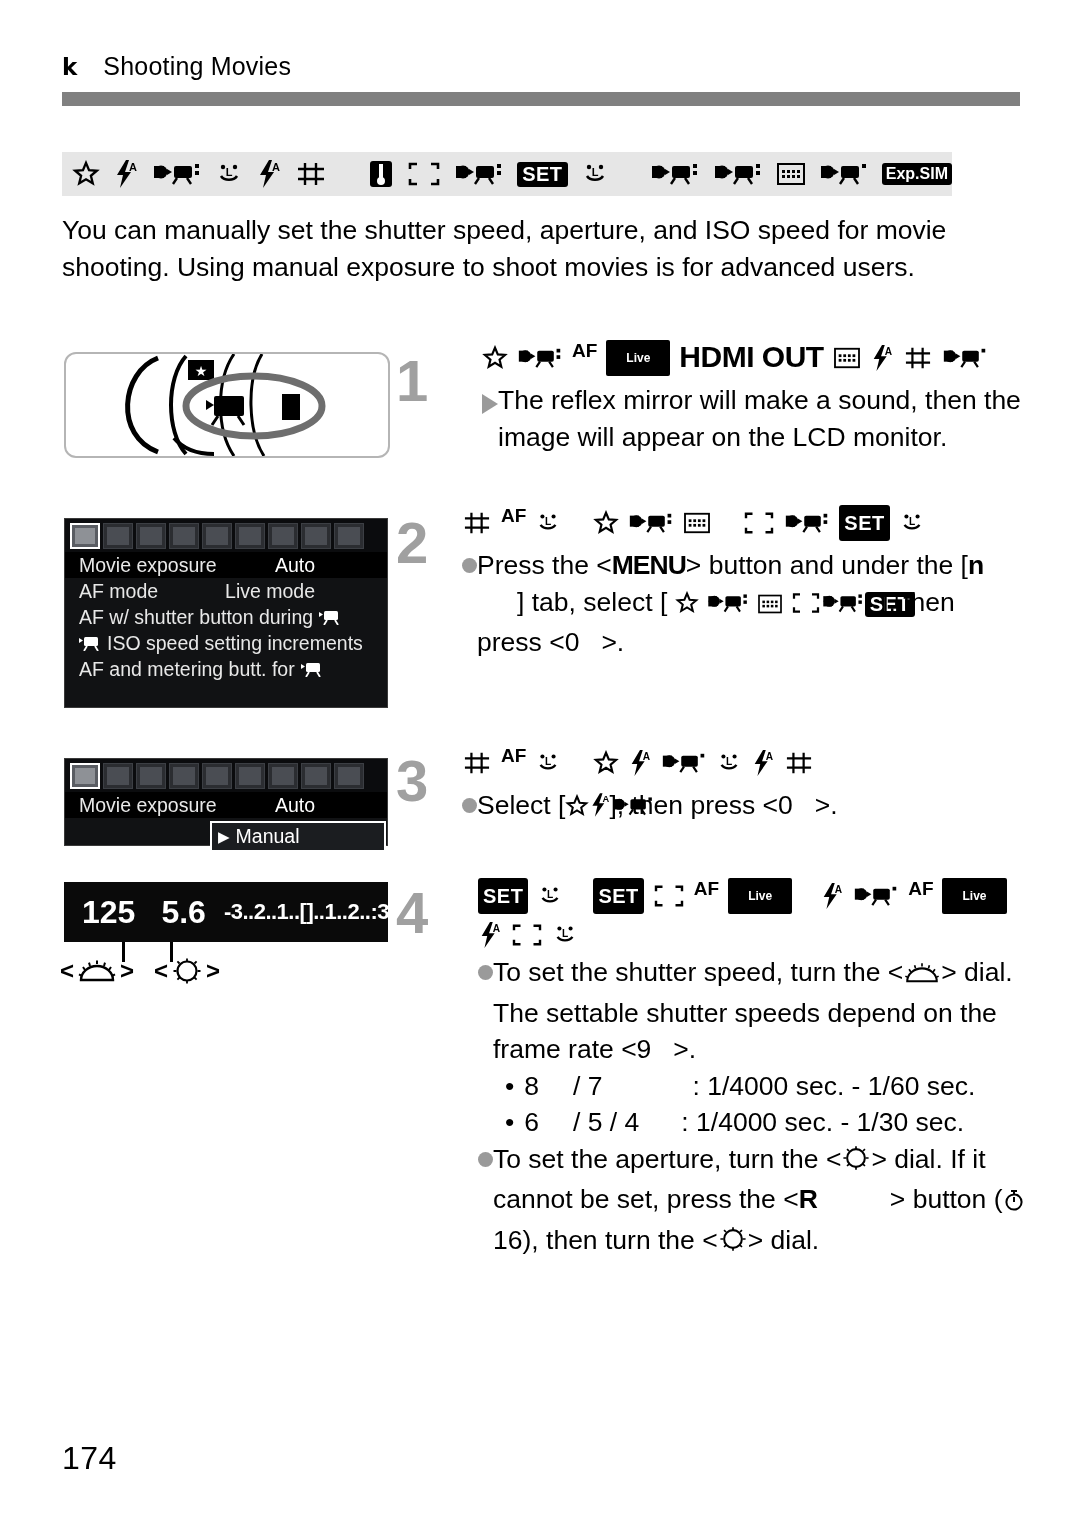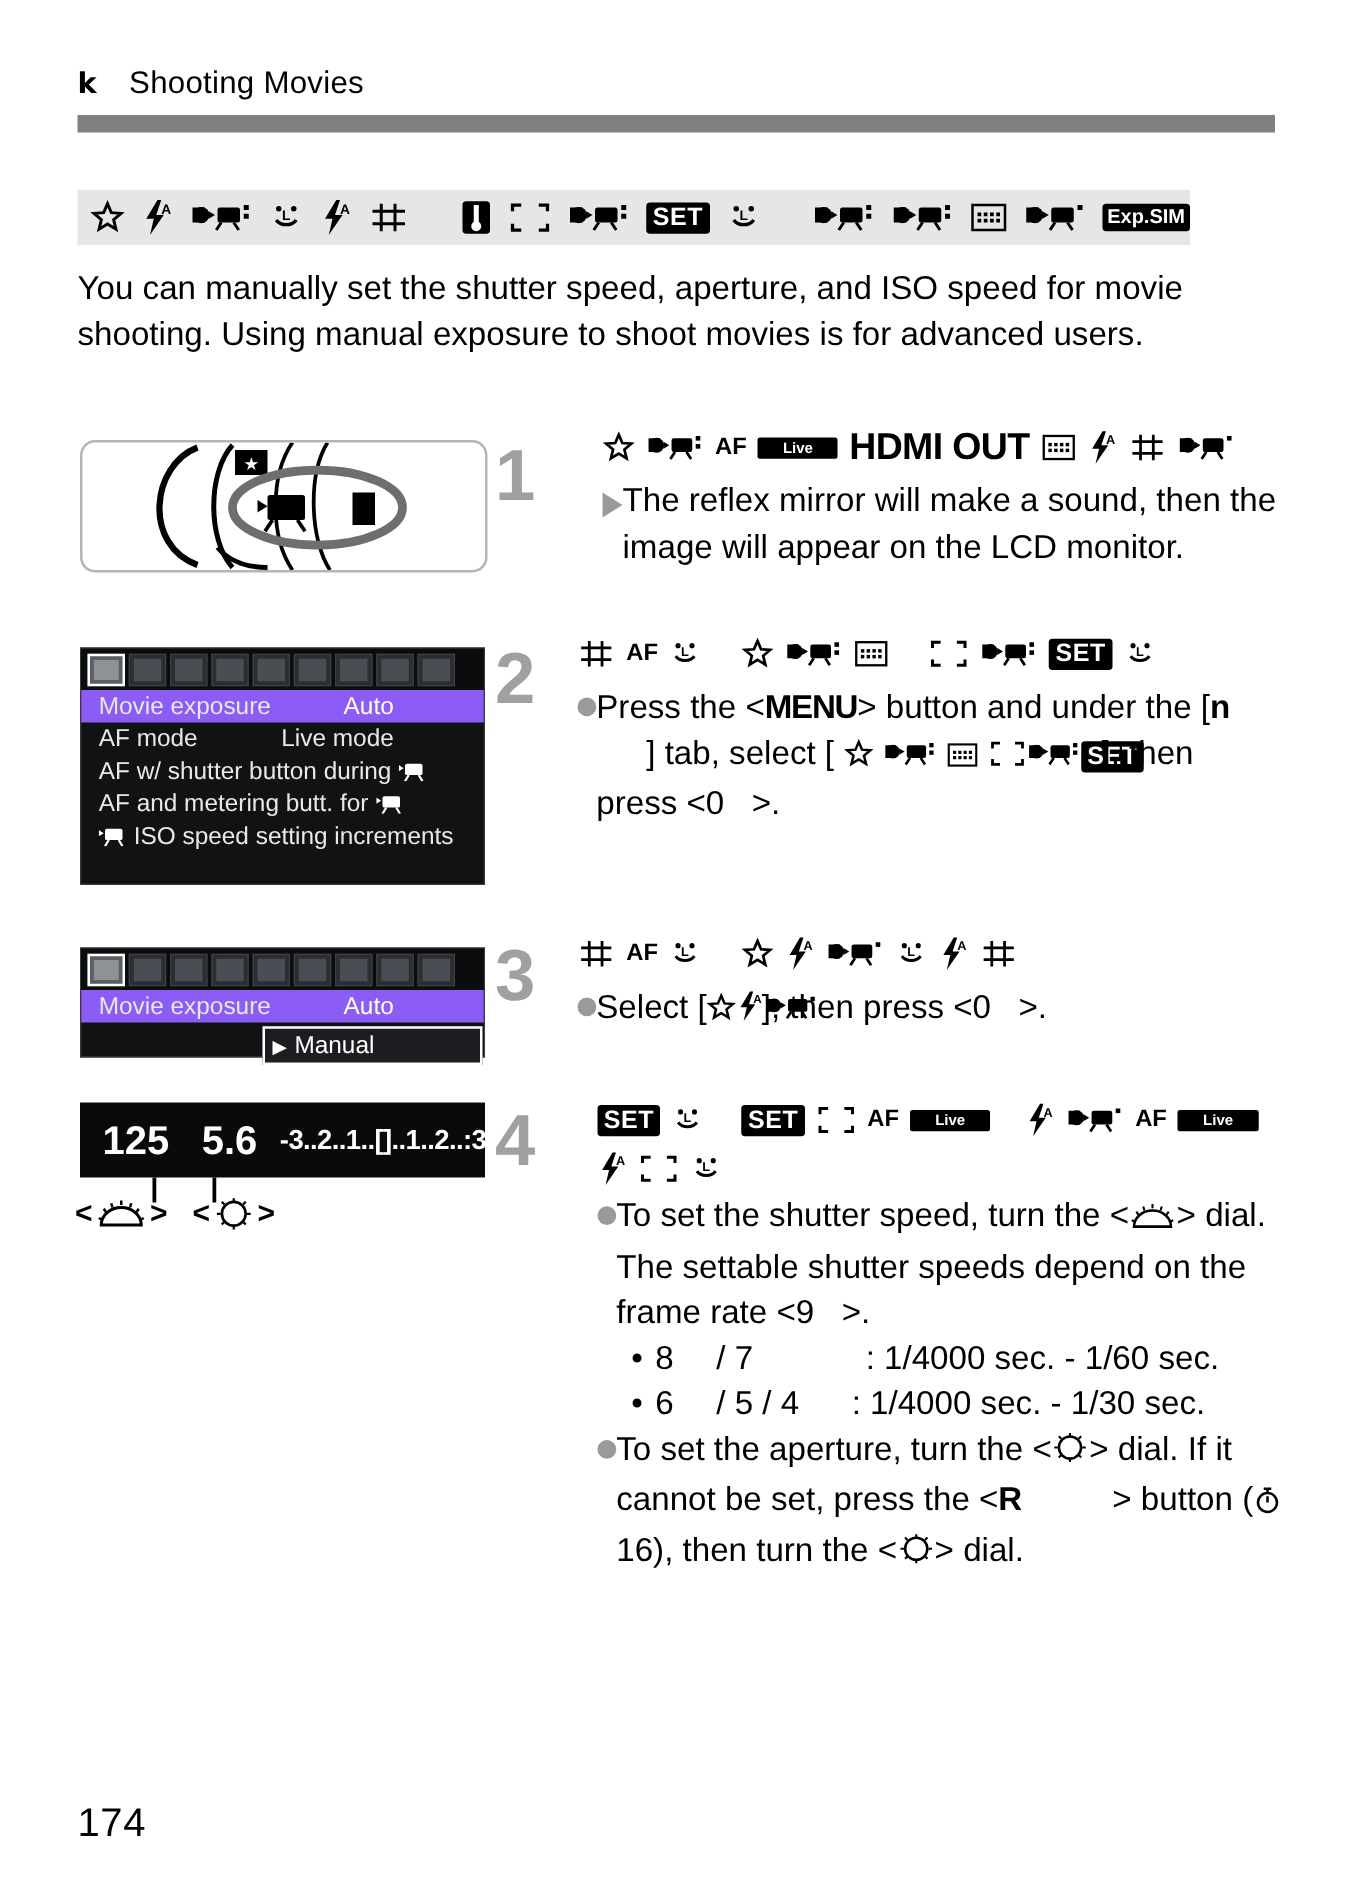--- a/index.html
+++ b/index.html
@@ -49,21 +49,21 @@
 
   
   .step-num {
     position: absolute;
     font-family: "Liberation Sans", sans-serif;
     font-weight: bold; font-size: 58px; color: #a0a0a0;
     line-height: 1;
   }
   .step-body { position: absolute; }
   .step-head {
-    display: flex; align-items: center; gap: 9px;
+    display: flex; gap: 9px;
     flex-wrap: nowrap; height: 36px; margin-bottom: 6px;
   }
   .step-text { font-size: 26.5px; line-height: 36.5px; }
   .bullet-row { display: flex; gap: 0; align-items: flex-start; }
   .bdot {
     width: 15px; height: 15px; border-radius: 50%;
     background: #9a9a9a; flex: 0 0 auto; margin-top: 11px;
   }
   .tri {
     width: 0; height: 0; flex: 0 0 auto; margin-top: 12px;
@@ -96,21 +96,21 @@
     border: 1px solid #3c3f44; position: relative;
   }
   .tab.sel { background: #5a5d63; border: 2px solid #ffffff; }
   .tab .tg { position: absolute; inset: 3px; }
   .menu-row {
     display: flex; justify-content: space-between;
     align-items: center;
     color: #e8e8e8; font-size: 19.5px;
     padding: 2px 12px 2px 14px; height: 26px;
   }
-  .menu-row.hl { background: #8b5cf6; justify-content: space-between; }
+  .menu-row.hl { background: #000000; justify-content: space-between; }
   .menu-row .rv { color: #e8e8e8; padding-right: 60px; }
   .menu-row.hl .rv { color: #ffffff; }
   .submenu {
     position: absolute; right: 1px; width: 176px;
     background: #1b1d20; border: 2px solid #ffffff;
     color: #fff; font-size: 19.5px;
     padding: 2px 6px; display: flex; align-items: center; gap: 6px;
   }
 
   
@@ -423,38 +423,38 @@
       <span>AF w/ shutter button during</span>
       <span class="ic" style="margin-left:6px;margin-right:auto">
         <svg width="26" height="16" viewBox="0 0 26 16">
             <rect x="5" y="2" width="14" height="9" rx="1.5" fill="#fff"></rect>
             <path d="M0 3l4 2.5L0 8z" fill="#fff"></path>
             <path d="M8 11l-3 5M16 11l3 5" stroke="#fff" stroke-width="1.8"></path>
           </svg>
       </span>
     </div>
     <div class="menu-row">
+      <span class="ic" style="margin-right:2px">
+        <svg width="26" height="16" viewBox="0 0 26 16">
+            <rect x="5" y="2" width="14" height="9" rx="1.5" fill="#fff"></rect>
+            <path d="M0 3l4 2.5L0 8z" fill="#fff"></path>
+            <path d="M8 11l-3 5M16 11l3 5" stroke="#fff" stroke-width="1.8"></path>
+          </svg>
+      </span>
+      <span style="margin-right:auto">ISO speed setting increments</span>
+    </div>
+    <div class="menu-row">
       <span>AF and metering butt. for</span>
       <span class="ic" style="margin-left:6px;margin-right:auto">
         <svg width="26" height="16" viewBox="0 0 26 16">
             <rect x="5" y="2" width="14" height="9" rx="1.5" fill="#fff"></rect>
             <path d="M0 3l4 2.5L0 8z" fill="#fff"></path>
             <path d="M8 11l-3 5M16 11l3 5" stroke="#fff" stroke-width="1.8"></path>
           </svg>
       </span>
-    </div>
-    <div class="menu-row">
-      <span class="ic" style="margin-right:2px">
-        <svg width="26" height="16" viewBox="0 0 26 16">
-            <rect x="5" y="2" width="14" height="9" rx="1.5" fill="#fff"></rect>
-            <path d="M0 3l4 2.5L0 8z" fill="#fff"></path>
-            <path d="M8 11l-3 5M16 11l3 5" stroke="#fff" stroke-width="1.8"></path>
-          </svg>
-      </span>
-      <span style="margin-right:auto">ISO speed setting increments</span>
     </div>
   </div>
 
   <div class="step-num" style="left:396px; top:514px;">2</div>
   <div class="step-body" style="left:462px; top:505px; width:560px;">
     <div class="step-head">
       <span class="ic">
         <svg width="30" height="26" viewBox="0 0 32 28">
             <path d="M10 3v22M21 3v22M3 9h26M3 19h26" stroke="#000" stroke-width="2.4"></path>
           </svg>

